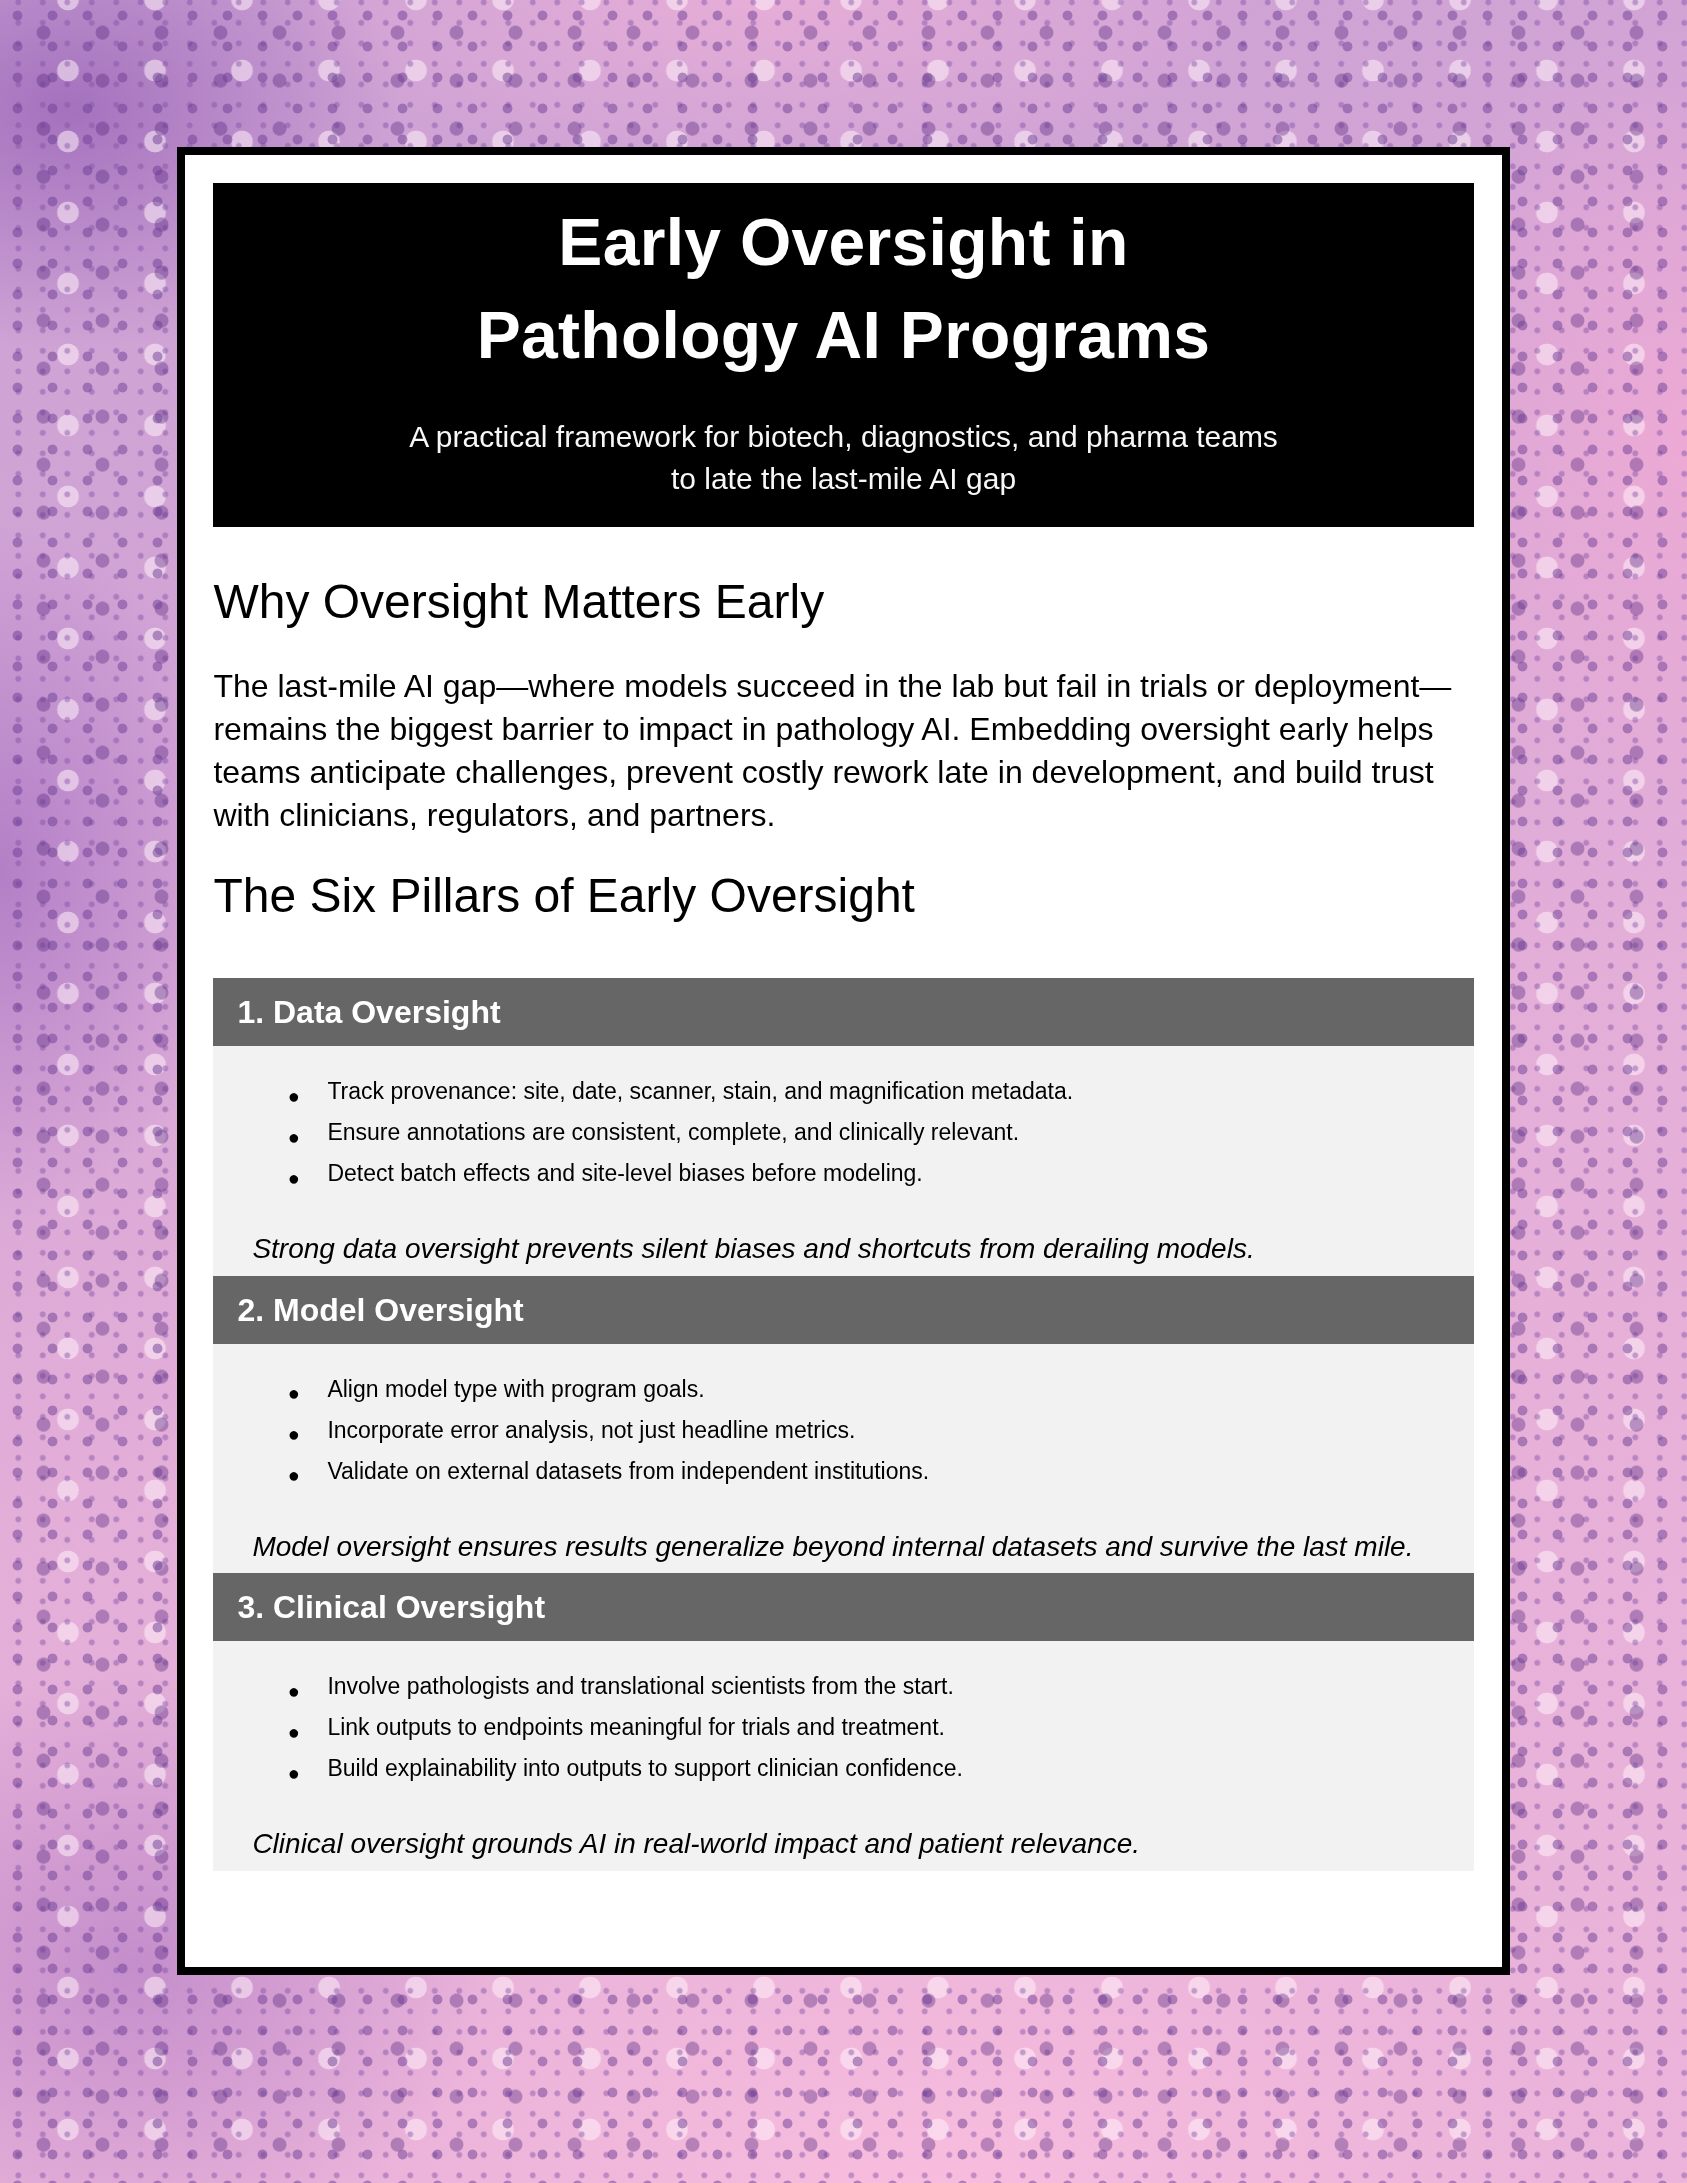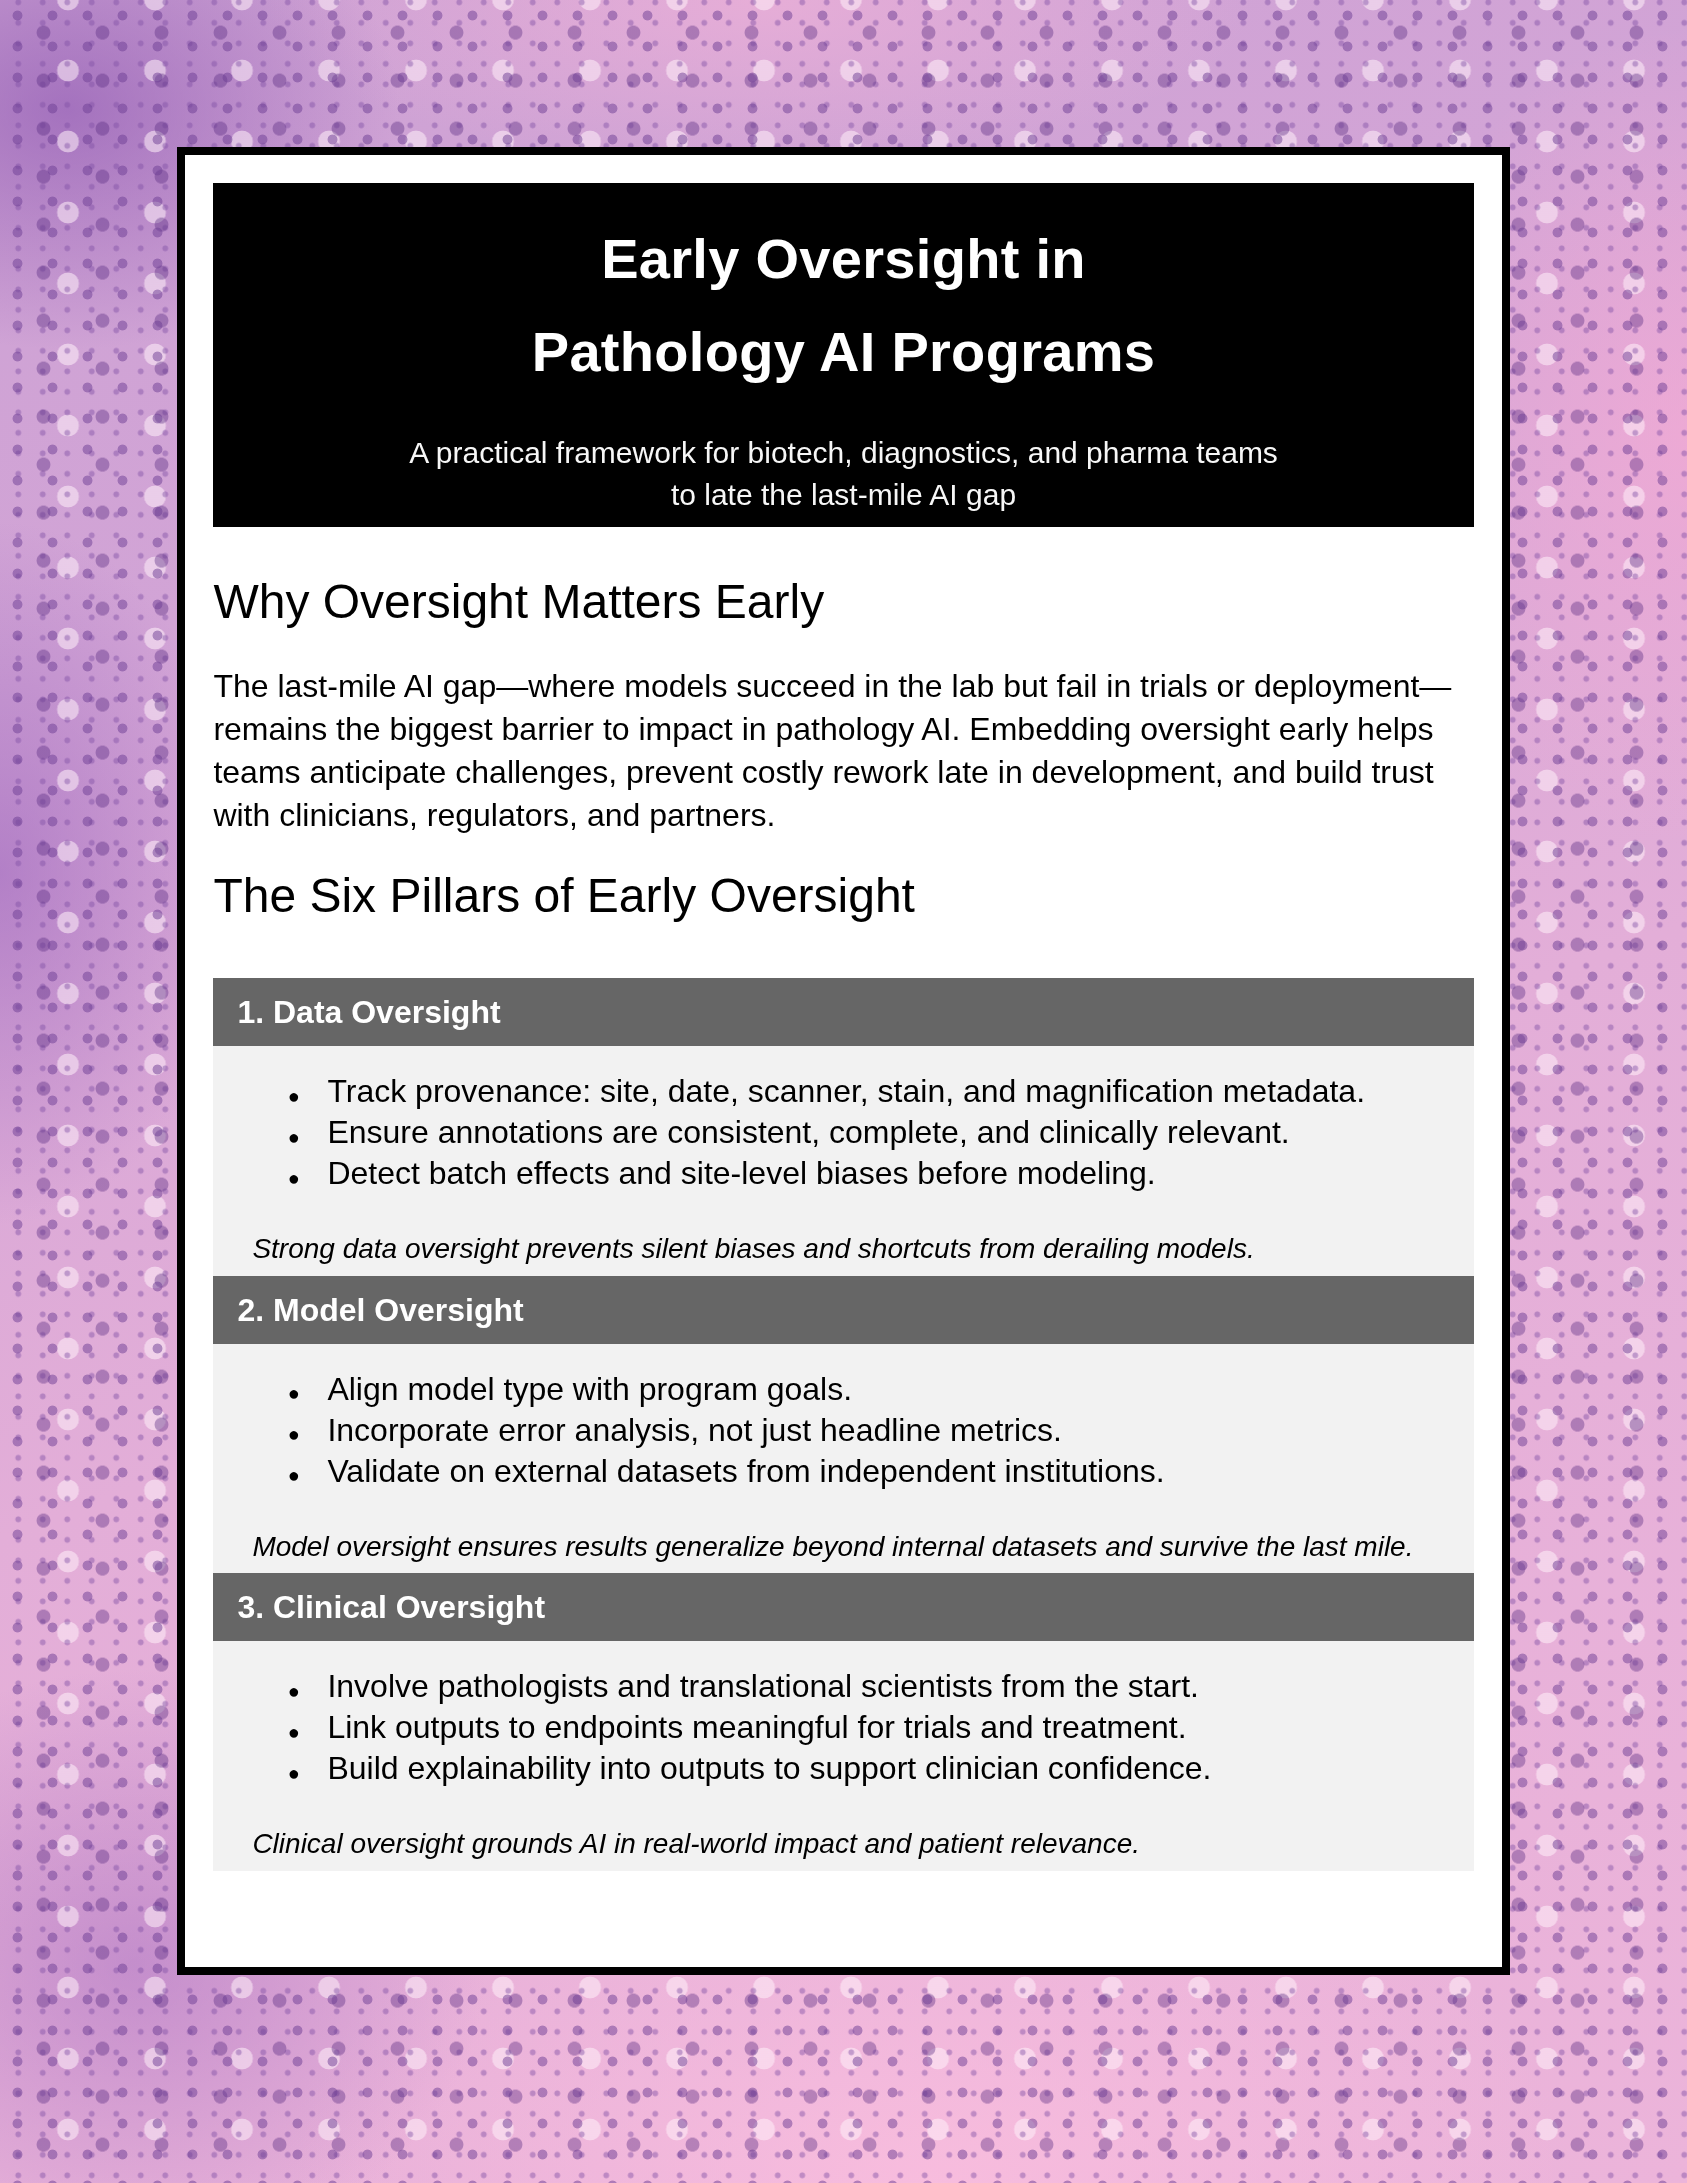--- a/index.html
+++ b/index.html
@@ -51,22 +51,22 @@
   
   .title-box {
     box-sizing: border-box;
     height: 344px;
     background: #000000;
     color: #ffffff;
     text-align: center;
     padding-top: 13.2px;
   }
   .title-box h1 {
-    margin: 16px;
-    font-size: 56px;
+    margin: 0;
+    font-size: 66px;
     line-height: 93px;
     font-weight: bold;
     letter-spacing: 0.3px;
   }
   .subtitle {
     margin: 34px 0 0 0;
     font-size: 30px;
     line-height: 42px;
     font-weight: 400;
     color: #f7f7f7;
@@ -105,21 +105,21 @@
     background: #f2f2f2;
     padding: 25px 26.5px 6.6px 0;
   }
   .pillar-panel ul {
     list-style: none;
     margin: 0;
     padding: 0 0 0 73px;
   }
   .pillar-panel li {
     position: relative;
-    font-size: 32px;
+    font-size: 23px;
     line-height: 41px;
     color: #000000;
     padding-left: 41px;
   }
   .pillar-panel li::before {
     content: "●";
     position: absolute;
     left: 1.3px;
     top: 4.6px;
     font-size: 20px;

